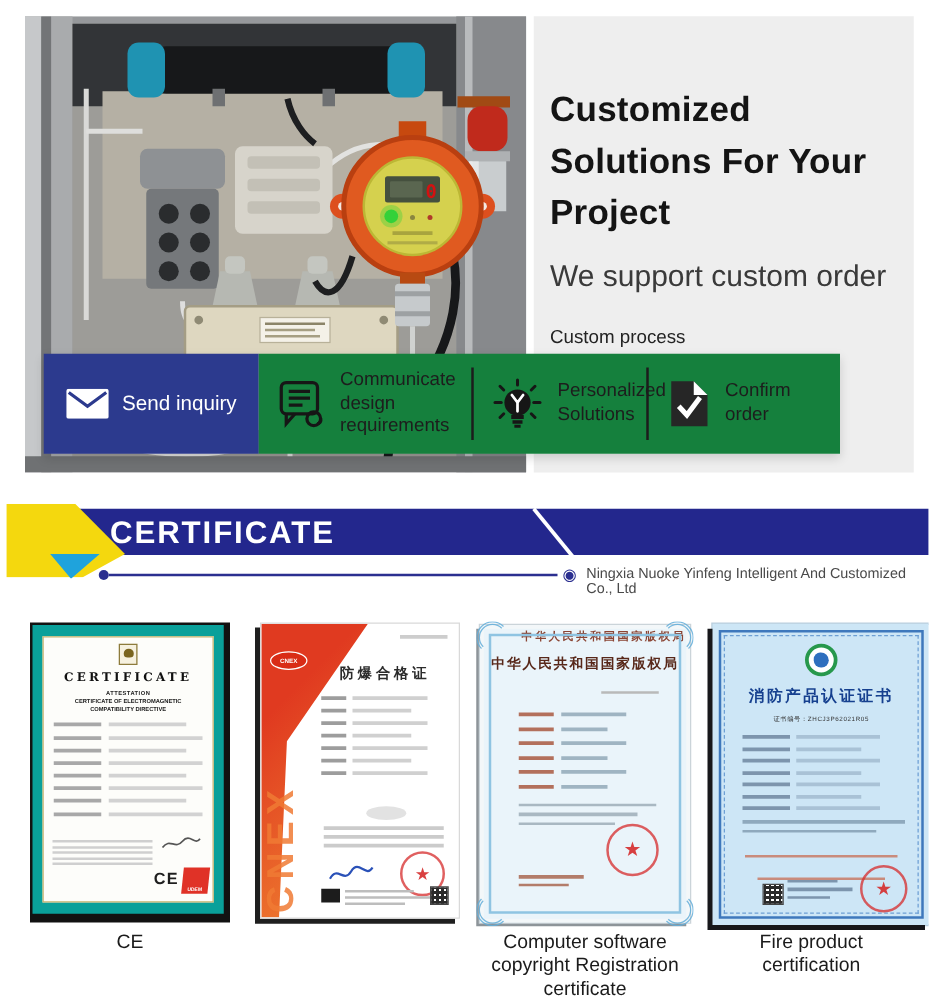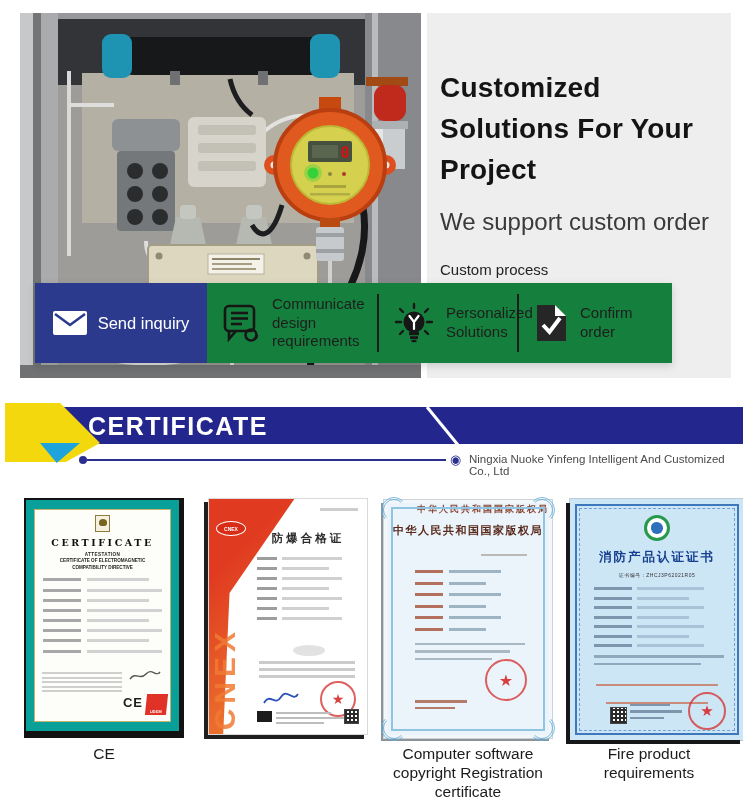--- a/index.html
+++ b/index.html
@@ -522,16 +522,16 @@
       <div class="c4-footbars">
           <i></i>
           <i style="width:52px"></i>
           <i style="width:34px"></i>
         </div>
       <div class="stamp c4-stamp">★</div>
     </div>
 
     <div class="caption cap1">CE</div>
     <div class="caption cap3">Computer software copyright Registration certificate</div>
-    <div class="caption cap4">Fire product requirements</div>
+    <div class="caption cap4">Fire product certification</div>
   </div>
 
 </div>
 
 </body></html>

